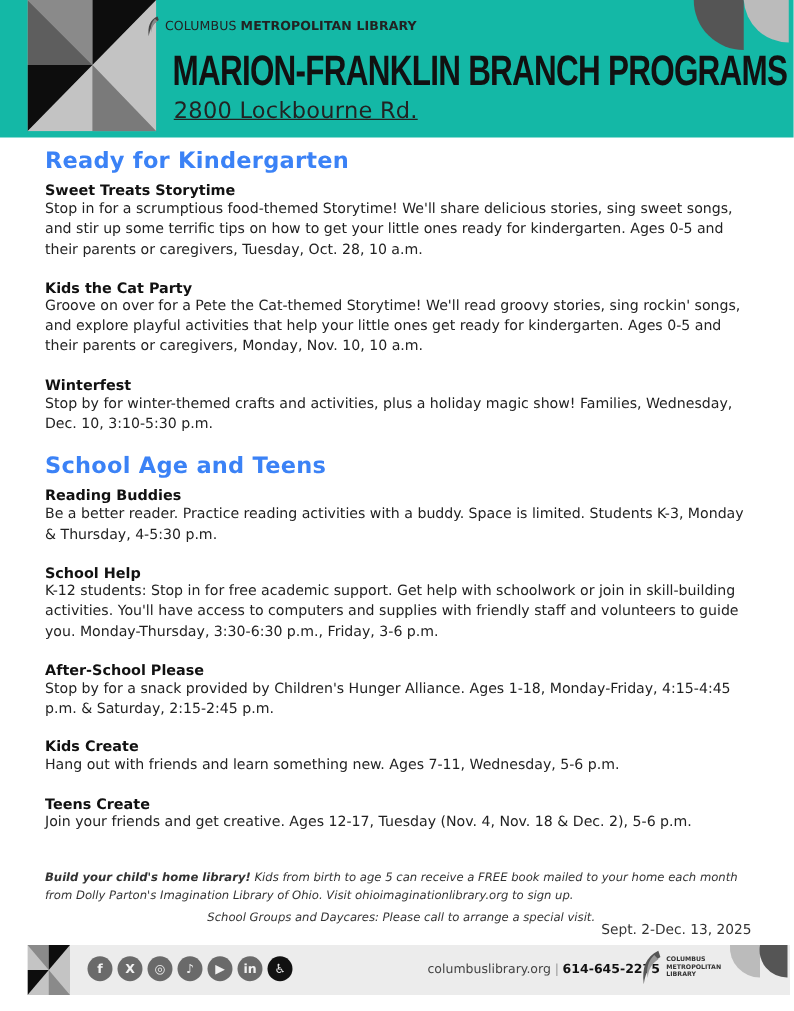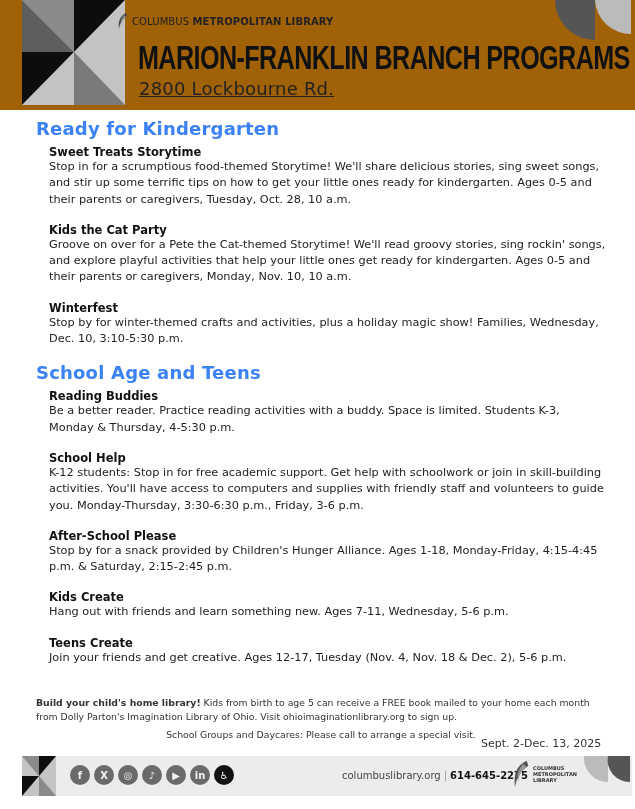--- a/index.html
+++ b/index.html
@@ -1,37 +1,37 @@
 <!DOCTYPE html>
 <html><head>
 <meta charset="utf-8">
 <style>
   * { box-sizing: border-box; margin: 0; padding: 0; }
   html, body { width: 635px; height: 809px; background: #ffffff; overflow: hidden; }
   body { font-family: "DejaVu Sans", "Liberation Sans", sans-serif; color: #1a1a1a; position: relative; }
 
-  .header { position: absolute; left: 0; top: 0; width: 635px; height: 110px; background: #a16207; }
+  .header { position: absolute; left: 0; top: 0; width: 635px; height: 110px; background: #14b8a6; }
   .header-art { position: absolute; left: 22px; top: 0; width: 103px; height: 105px; }
   .corner-art { position: absolute; right: 0; top: 0; width: 100px; height: 42px; }
   .logo-row { position: absolute; left: 116px; top: 13px; display: flex; align-items: center; gap: 4px; }
   .logo-mark { width: 12px; height: 16px; }
   .logo-text { font-size: 10px; letter-spacing: 0.1px; color: #222; }
   .logo-text b { font-weight: bold; }
   .title { position: absolute; left: 138px; top: 38px; font-family: "Liberation Sans", sans-serif; font-weight: bold; font-size: 34px; letter-spacing: -0.8px; transform: scaleX(0.74); transform-origin: left top; white-space: nowrap; color: #111; }
   .address { position: absolute; left: 139px; top: 78px; font-size: 18px; color: #222; letter-spacing: 0.2px; text-decoration: underline; }
 
   .content { position: absolute; left: 36px; top: 118px; width: 570px; }
   .section-title { font-size: 18px; font-weight: bold; color: #3b82f6; margin-bottom: 6px; letter-spacing: 0.2px; }
-  .program { margin-bottom: 15px; margin-left: 13px; }
+  .program { margin-bottom: 15px; }
   .program-name { font-size: 11.5px; font-weight: bold; color: #111; line-height: 14px; }
   .program-desc { font-size: 11.3px; line-height: 16.3px; color: #222; }
   .section { margin-bottom: 0; }
   .section + .section { margin-top: 10px; }
 
-  .notes { position: absolute; left: 36px; top: 696px; width: 570px; }
+  .notes { position: absolute; left: 36px; top: 696px; width: 570px; font-style: italic; }
   .note-1 { font-size: 9.3px; line-height: 14px; color: #333; }
   .note-1 b { font-weight: bold; }
   .note-2 { font-size: 9.3px; line-height: 14px; color: #333; margin-top: 4px; text-align: center; }
   .date-range { position: absolute; right: 144px; top: 737px; font-size: 11px; color: #333; }
   .date-range { right: auto; left: 481px; }
 
   .footer { position: absolute; left: 22px; top: 756px; width: 610px; height: 40px; background: #ececec; }
   .footer-art { position: absolute; left: 0; top: 0; width: 34px; height: 40px; }
   .social { position: absolute; left: 48px; top: 9px; display: flex; gap: 4px; }
   .social-icon { width: 20px; height: 20px; border-radius: 50%; background: #6a6a6a; color: #f2f2f2; font-size: 10px; font-weight: bold; display: flex; align-items: center; justify-content: center; font-family: "DejaVu Sans", sans-serif; }

